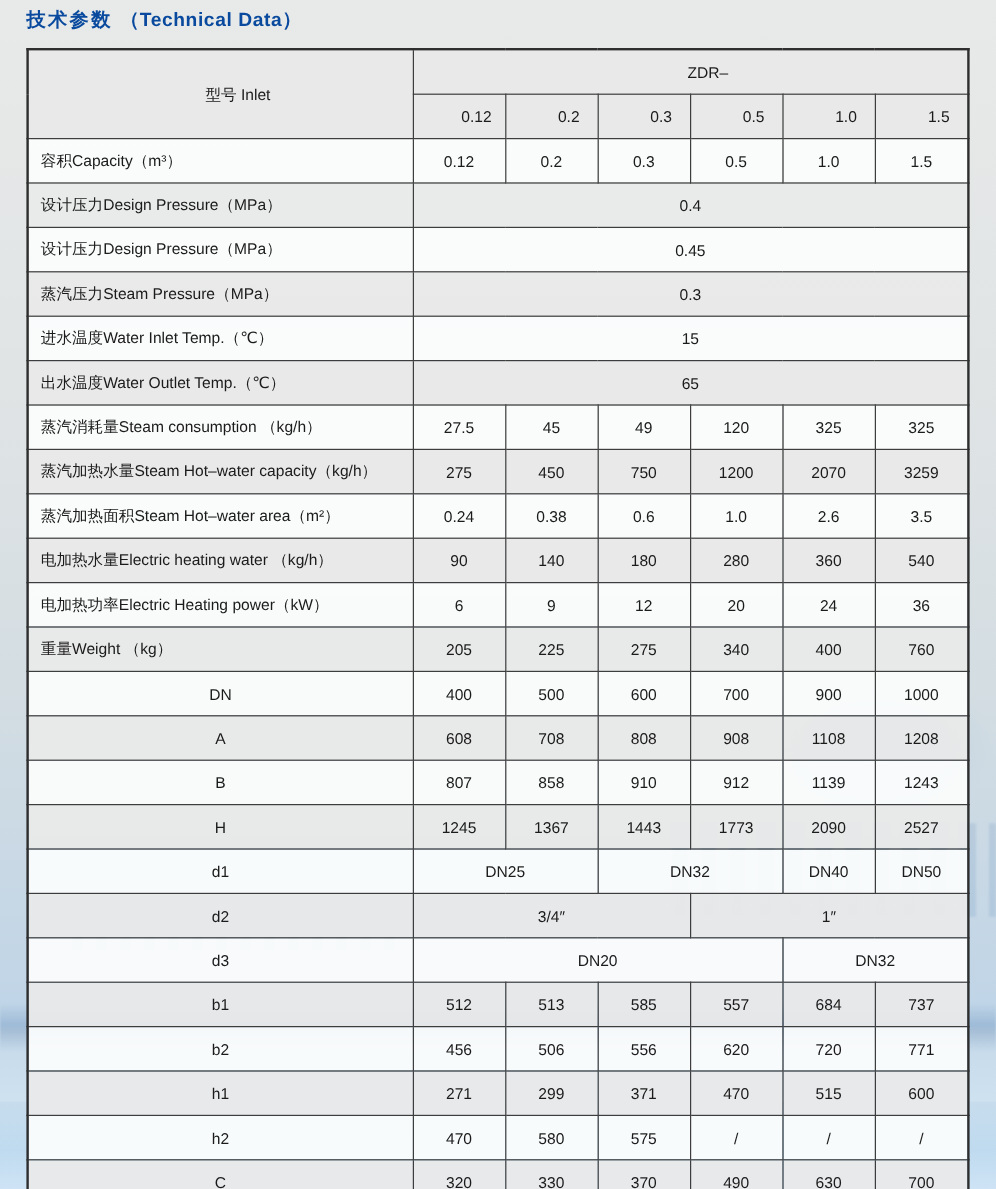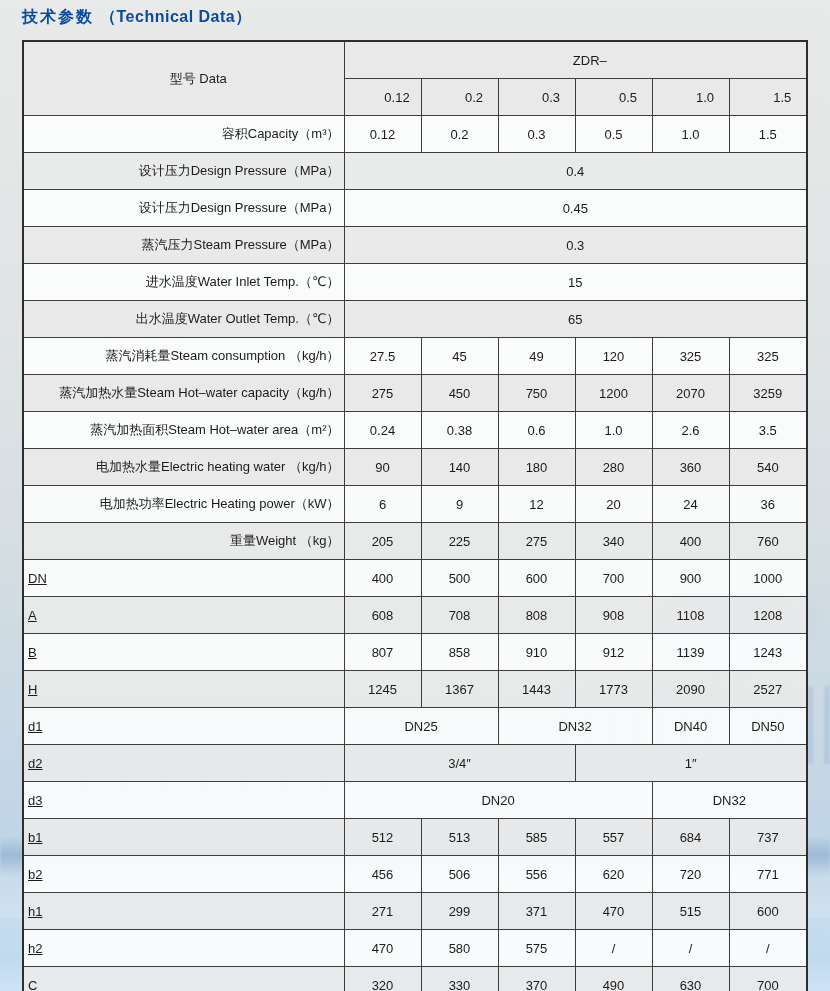--- a/index.html
+++ b/index.html
@@ -61,22 +61,22 @@
   .tech th,.tech td{
     border:1px solid #3d3d3d;
     height:36px;padding:0 4px;
     font-size:13px;font-weight:normal;color:#1b1b1b;
     text-align:center;vertical-align:middle;
     overflow:hidden;white-space:nowrap;
   }
   .tech thead th{background:rgba(232,233,232,.94);padding-left:33px;}
   .tech tr.w th,.tech tr.w td{background:rgba(252,253,253,.93);}
   .tech tr.g th,.tech tr.g td{background:rgba(233,234,233,.93);}
-  .tech th.lbl.l{text-align:right;padding-left:10px;}
-  .tech th.lbl.c{text-align:left;text-decoration:underline;}
+  .tech th.lbl.l{text-align:left;padding-left:10px;}
+  .tech th.lbl.c{text-align:center;}
 </style>
 </head>
 <body>
 
 <div class="page">
 
   <div class="wm wm-blob"></div>
   <div class="wm wm-windows"></div>
   <div class="wm wm-dots"></div>
   <div class="wm wm-streak"></div>
@@ -91,21 +91,21 @@
       <col style="width:321px">
       <col style="width:77px">
         <col style="width:77px">
         <col style="width:77px">
       <col style="width:77px">
         <col style="width:77px">
         <col style="width:78px">
     </colgroup>
     <thead>
       <tr>
-        <th rowspan="2">型号 Data</th>
+        <th rowspan="2">型号 Inlet</th>
         <th colspan="6">ZDR–</th>
       </tr>
       <tr>
         <th>0.12</th>
         <th>0.2</th>
         <th>0.3</th>
         <th>0.5</th>
         <th>1.0</th>
         <th>1.5</th>
       </tr>

